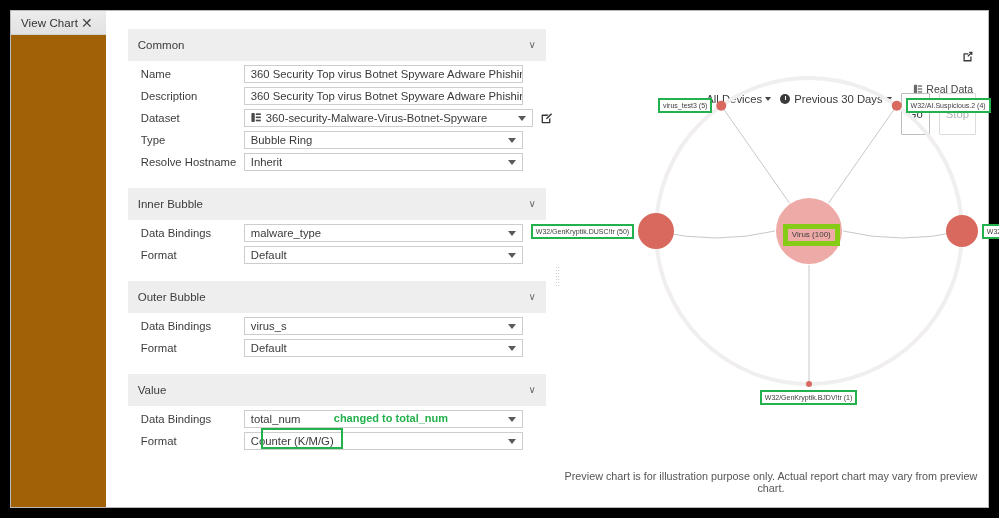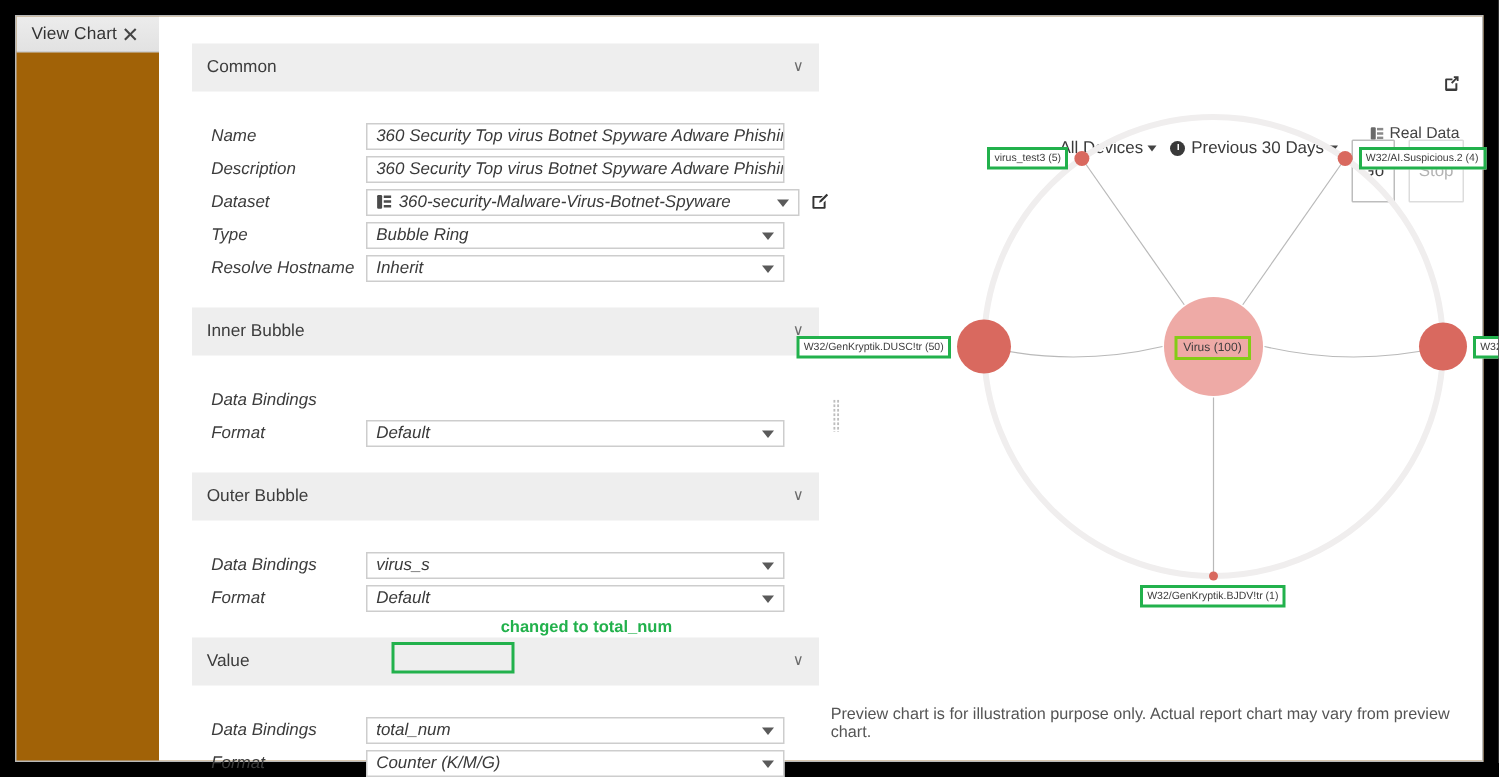--- a/index.html
+++ b/index.html
@@ -65,21 +65,21 @@
     font-size: 11.5px;
     color: #3c3c3c;
     width: 418px;
   }
   .sec-head .chev {
     margin-left: auto;
     color: #6b6b6b;
     font-size: 10px;
     line-height: 1;
   }
-  .rows { padding: 20px 0 12px 0; font-style: italic; }
+  .rows { padding: 3px 0 12px 0; }
   .row {
     display: flex; align-items: center;
     height: 19px; margin-bottom: 3px;
   }
   .row .lbl {
     width: 116px;
     flex: 0 0 116px;
     padding-left: 13px;
     font-size: 11.3px;
     color: #3c3c3c;
@@ -228,38 +228,39 @@
   }
   #chart-area {
     position: absolute;
     left: 0; top: 0;
     width: 100%; height: 100%;
   }
   #footer-note {
     position: absolute;
     left: 0; right: 0;
     bottom: 13px;
+    text-align: center;
     font-size: 10.8px;
     color: #555;
   }
 
   
   .node-label {
     position: absolute;
     border: 2px solid #22b14c;
     background: #fff;
     font-size: 7px;
     color: #3d3d3d;
     padding: 2px 3px;
     white-space: nowrap;
     line-height: 1;
   }
   .center-label {
     position: absolute;
-    border: 2px solid #84cc16;
+    border: 5px solid #84cc16;
     font-size: 8px;
     color: #3d3d3d;
     padding: 2px 4px;
     white-space: nowrap;
     line-height: 1;
     background: transparent;
   }
 </style>
 </head>
 <body>
@@ -328,20 +329,24 @@
               </div>
             </div>
             <div class="section">
               <div class="sec-head">
                 <span>Inner Bubble</span>
                 <span class="chev">∨</span>
               </div>
               <div class="rows">
                 <div class="row">
                   <div class="lbl">Data Bindings</div>
+                  <div class="ctl">
+                    <span>malware_type</span>
+                    <span class="caret"></span>
+                  </div>
                 </div>
                 <div class="row">
                   <div class="lbl">Format</div>
                   <div class="ctl">
                     <span>Default</span>
                     <span class="caret"></span>
                   </div>
                 </div>
               </div>
             </div>

